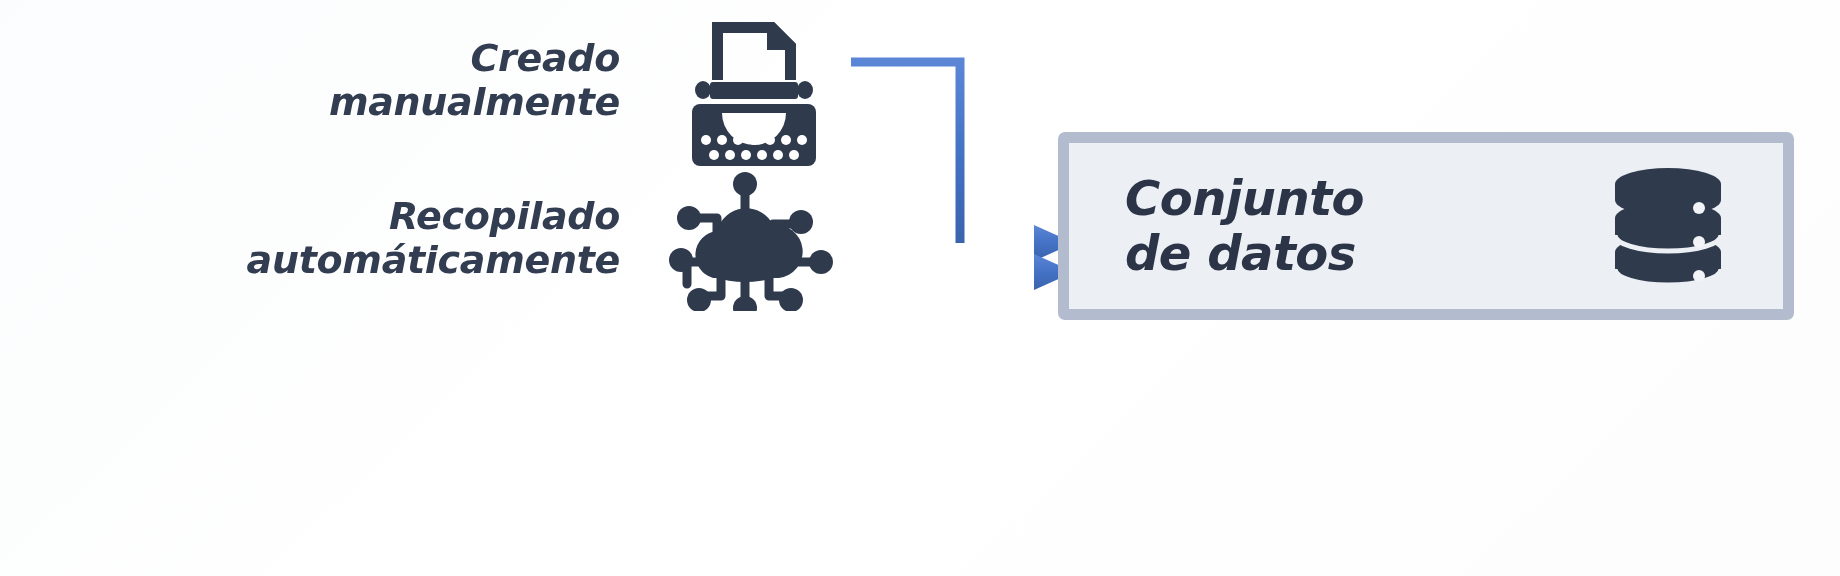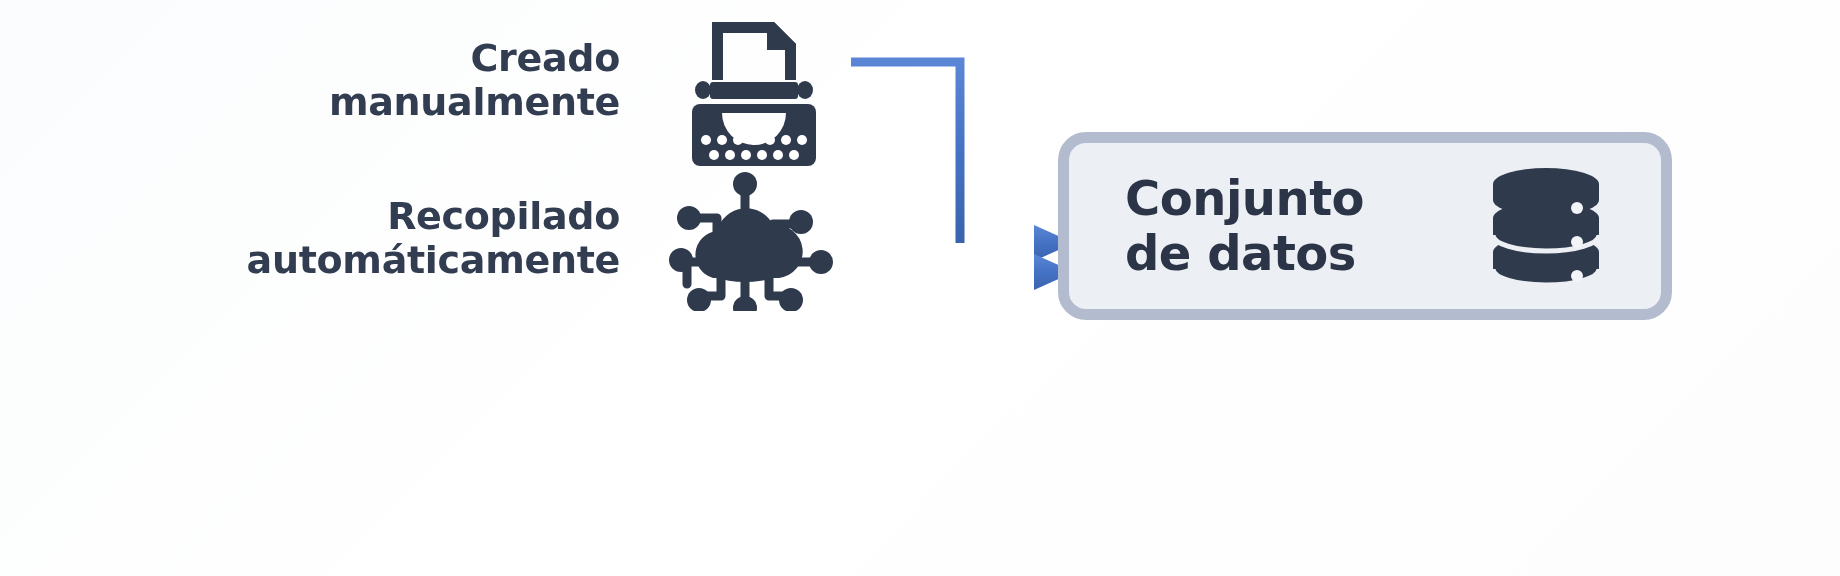--- a/index.html
+++ b/index.html
@@ -11,20 +11,21 @@
     width: 1840px;
     height: 576px;
     position: relative;
     overflow: hidden;
     font-family: "DejaVu Sans", sans-serif;
     background: linear-gradient(135deg, #fbfcfd 0%, #ffffff 45%, #fdfdfe 100%);
   }
   #canvas {
     position: absolute;
     inset: 0;
+    font-style: italic;
   }
   .layer {
     position: absolute;
     top: 0;
     left: 0;
     width: 1840px;
     height: 576px;
   }
 
   
@@ -49,23 +50,23 @@
     top: 194px;
     width: 500px;
     font-size: 38px;
   }
 
   
   #dataset-box {
     position: absolute;
     left: 1058px;
     top: 132px;
-    width: 614px;
+    width: 736px;
     height: 188px;
-    border-radius: 28px;
+    border-radius: 7px;
     background: #eceff4;
     border: 11px solid #b3bccf;
     box-sizing: border-box;
     display: flex;
     align-items: center;
     justify-content: space-between;
     padding: 0 50px 0 56px;
   }
   #dataset-title {
     color: #2b3547;

